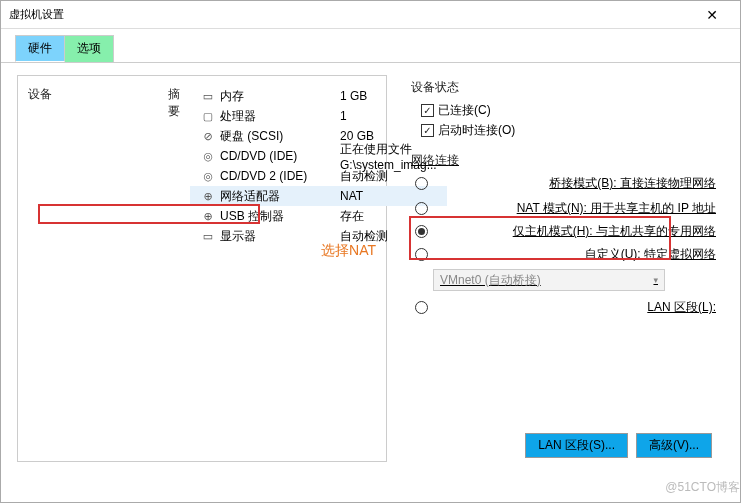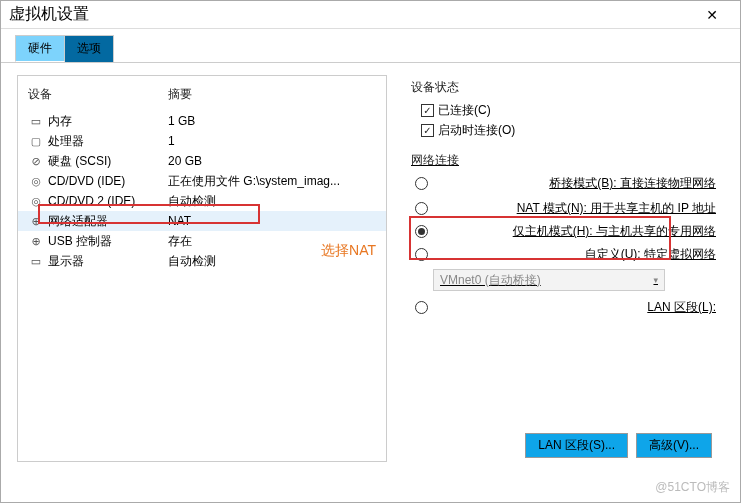--- a/index.html
+++ b/index.html
@@ -1,26 +1,26 @@
 <!DOCTYPE html>
 <html><head>
   <meta charset="utf-8">
   <style>
     * { box-sizing: border-box; margin: 0; padding: 0; }
     body { font-family: "Microsoft YaHei", "Segoe UI", sans-serif; font-size: 12px; background: #fff; color: #000; }
     .window { width: 741px; height: 503px; border: 1px solid #aaa; background: #fff; position: relative; }
     .titlebar { display: flex; justify-content: space-between; align-items: center; height: 28px; padding: 0 8px; border-bottom: 1px solid #ddd; }
-    .title { font-size: 16px; }
+    .title { font-size: 11px; }
     .close-btn { width: 40px; height: 26px; display: flex; align-items: center; justify-content: center; cursor: pointer; font-size: 14px; }
     .tabs { display: flex; border-bottom: 1px solid #ccc; padding: 6px 14px 0 14px; gap: 0; }
     .tab { padding: 4px 12px; border: 1px solid #ccc; border-bottom: none; background: #7dd3fc; cursor: pointer; position: relative; margin-right: -1px; }
     .tab.active { border-bottom: 1px solid #fff; z-index: 2; }
-    .tab.inactive { background: #0369a1; }
+    .tab.inactive { background: #86efac; }
     .body { display: flex; padding: 12px 16px; gap: 16px; height: calc(100% - 90px); }
-    .left-panel { width: 370px; border: 1px solid #ccc; padding: 6px 0; display: flex; flex-direction: column; }
+    .left-panel { width: 370px; border: 1px solid #ccc; padding: 6px 0; display: flex; flex-direction: row; }
     .table-header { display: flex; padding: 4px 10px; font-size: 12px; color: #222; }
     .col-device { width: 140px; }
     .col-summary { flex: 1; }
     .device-list { flex: 1; margin-top: 4px; }
     .device-row { display: flex; align-items: center; padding: 2px 10px; height: 20px; cursor: pointer; }
     .device-row .icon { width: 16px; margin-right: 4px; font-size: 11px; color: #555; display: flex; justify-content: center; }
     .device-row .device-name { width: 120px; }
     .device-row .summary { flex: 1; }
     .device-row.selected { background: #e5f1fb; }
     .highlight-red { border: 2px solid #d73333; position: absolute; left: 20px; width: 222px; height: 20px; pointer-events: none; }
@@ -33,21 +33,21 @@
     .radio { width: 13px; height: 13px; border: 1px solid #333; border-radius: 50%; display: flex; align-items: center; justify-content: center; flex-shrink: 0; }
     .radio.checked::after { content: ''; width: 7px; height: 7px; background: #333; border-radius: 50%; display: block; }
     .radio-label { flex: 1; }
     .sub-checkbox { margin-left: 24px; color: #888; display: flex; align-items: center; gap: 4px; cursor: pointer; }
     .sub-checkbox .cb { width: 12px; height: 12px; border: 1px solid #aaa; }
     .dropdown { margin-left: 22px; width: 232px; height: 22px; border: 1px solid #ccc; background: #f3f3f3; padding: 0 6px; display: flex; align-items: center; justify-content: space-between; color: #888; cursor: pointer; }
     .dropdown .arrow { font-size: 9px; }
     .button-row { display: flex; justify-content: flex-end; gap: 8px; margin-top: auto; padding-right: 4px; }
     .btn { border: 1px solid #999; background: #0ea5e9; padding: 3px 12px; cursor: pointer; font-size: 12px; }
     .nat-box { position: absolute; border: 2px solid #d73333; pointer-events: none; }
-    .watermark { position: absolute; right: 10px; bottom: 6px; color: #bbb; font-size: 12px; }
+    .watermark { position: absolute; right: 0; bottom: 6px; color: #bbb; font-size: 12px; }
   </style>
 </head>
 <body>
 
 <div class="window">
   <div class="titlebar">
     <span class="title">虚拟机设置</span>
     <div class="close-btn">✕</div>
   </div>
 

